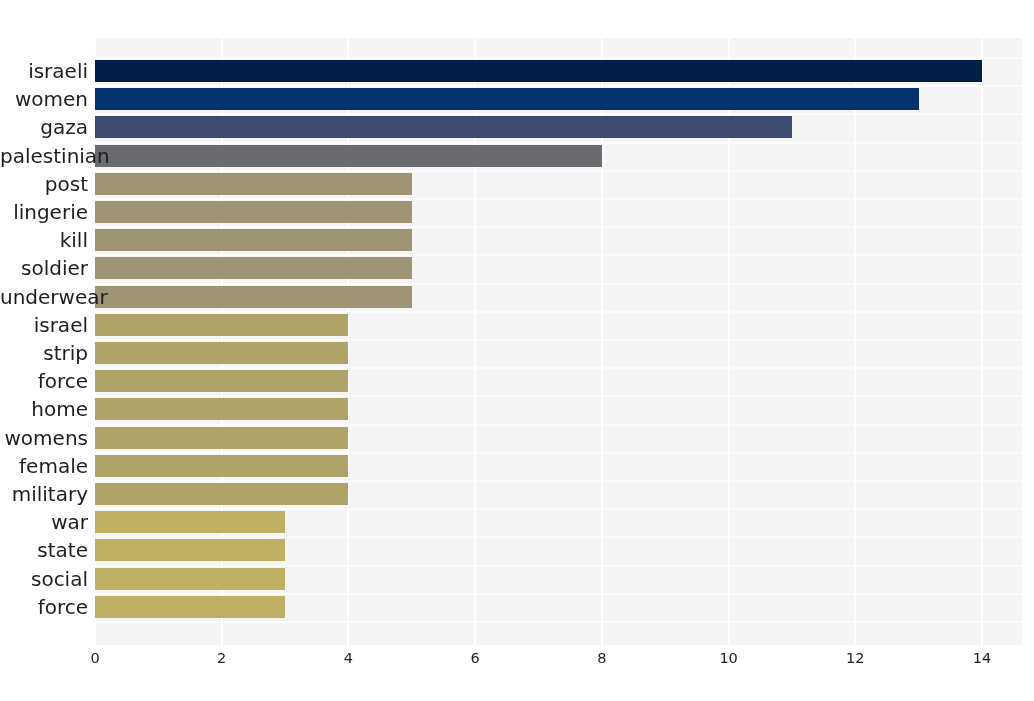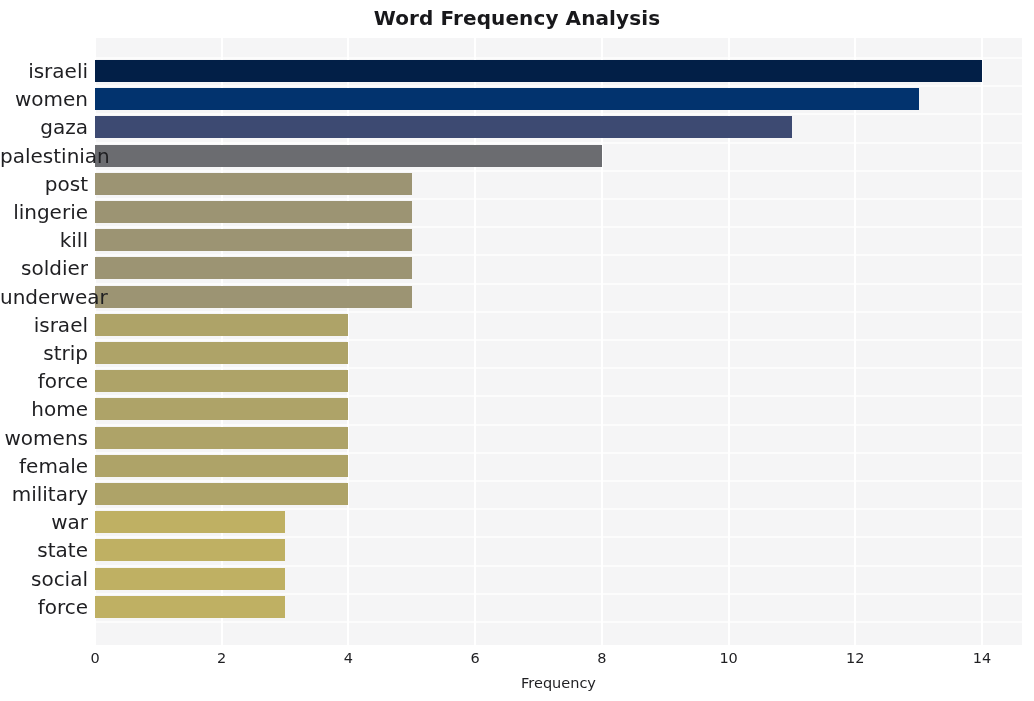--- a/index.html
+++ b/index.html
@@ -98,21 +98,20 @@
     text-align: center;
     font-size: 14.5px;
     color: #1f1f22;
   }
 </style>
 </head>
 <body>
 
 <div id="chart-root">
 
-  <div id="chart-title">Word Frequency Analysis</div>
 
   <div id="plot-area">
       <div class="gridline-h" style="top: 19px;"></div>
       <div class="gridline-h" style="top: 47.2px;"></div>
       <div class="gridline-h" style="top: 75.4px;"></div>
       <div class="gridline-h" style="top: 103.6px;"></div>
       <div class="gridline-h" style="top: 131.8px;"></div>
       <div class="gridline-h" style="top: 160px;"></div>
       <div class="gridline-h" style="top: 188.2px;"></div>
       <div class="gridline-h" style="top: 216.4px;"></div>
@@ -186,15 +185,14 @@
       <div class="x-label" style="left: 95px;">0</div>
       <div class="x-label" style="left: 221.726px;">2</div>
       <div class="x-label" style="left: 348.452px;">4</div>
       <div class="x-label" style="left: 475.178px;">6</div>
       <div class="x-label" style="left: 601.904px;">8</div>
       <div class="x-label" style="left: 728.63px;">10</div>
       <div class="x-label" style="left: 855.355px;">12</div>
       <div class="x-label" style="left: 982.081px;">14</div>
     </div>
 
-  <div id="x-axis-title">Frequency</div>
 
 </div>
 
 </body></html>

